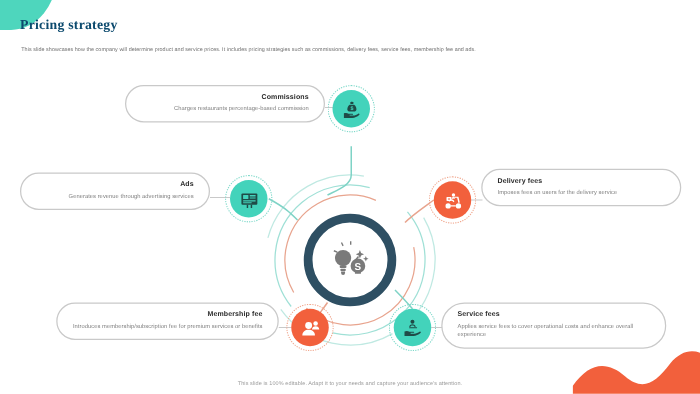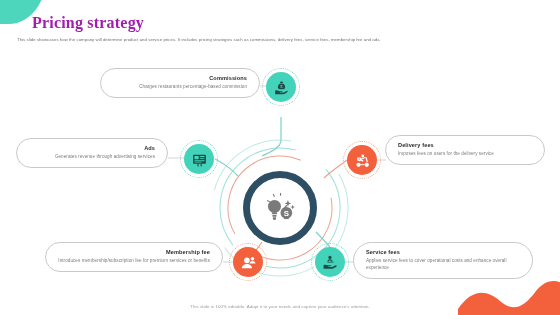--- a/index.html
+++ b/index.html
@@ -21,23 +21,22 @@
   .blob-br{
     position:absolute;right:-6px;bottom:-10px;width:108px;height:46px;
     overflow:hidden;
   }
   .blob-br svg{display:block;}
 
   
   .page-title{
     position:absolute;left:16px;top:14px;
     font-family:"Liberation Serif", serif;
-    font-size:16px;font-weight:bold;color:#a21caf;
+    font-size:11px;font-weight:bold;color:#0c4a6e;
     letter-spacing:.2px;
-    margin-left:16px;
   }
   .page-subtitle{
     position:absolute;left:17px;top:37px;right:20px;
     font-size:4.3px;color:#6f6f6f;line-height:1.5;
     letter-spacing:.05px;
   }
   .footer-note{
     position:absolute;left:0;right:0;bottom:6px;text-align:center;
     font-size:4.4px;color:#9a9a9a;letter-spacing:.08px;
   }

